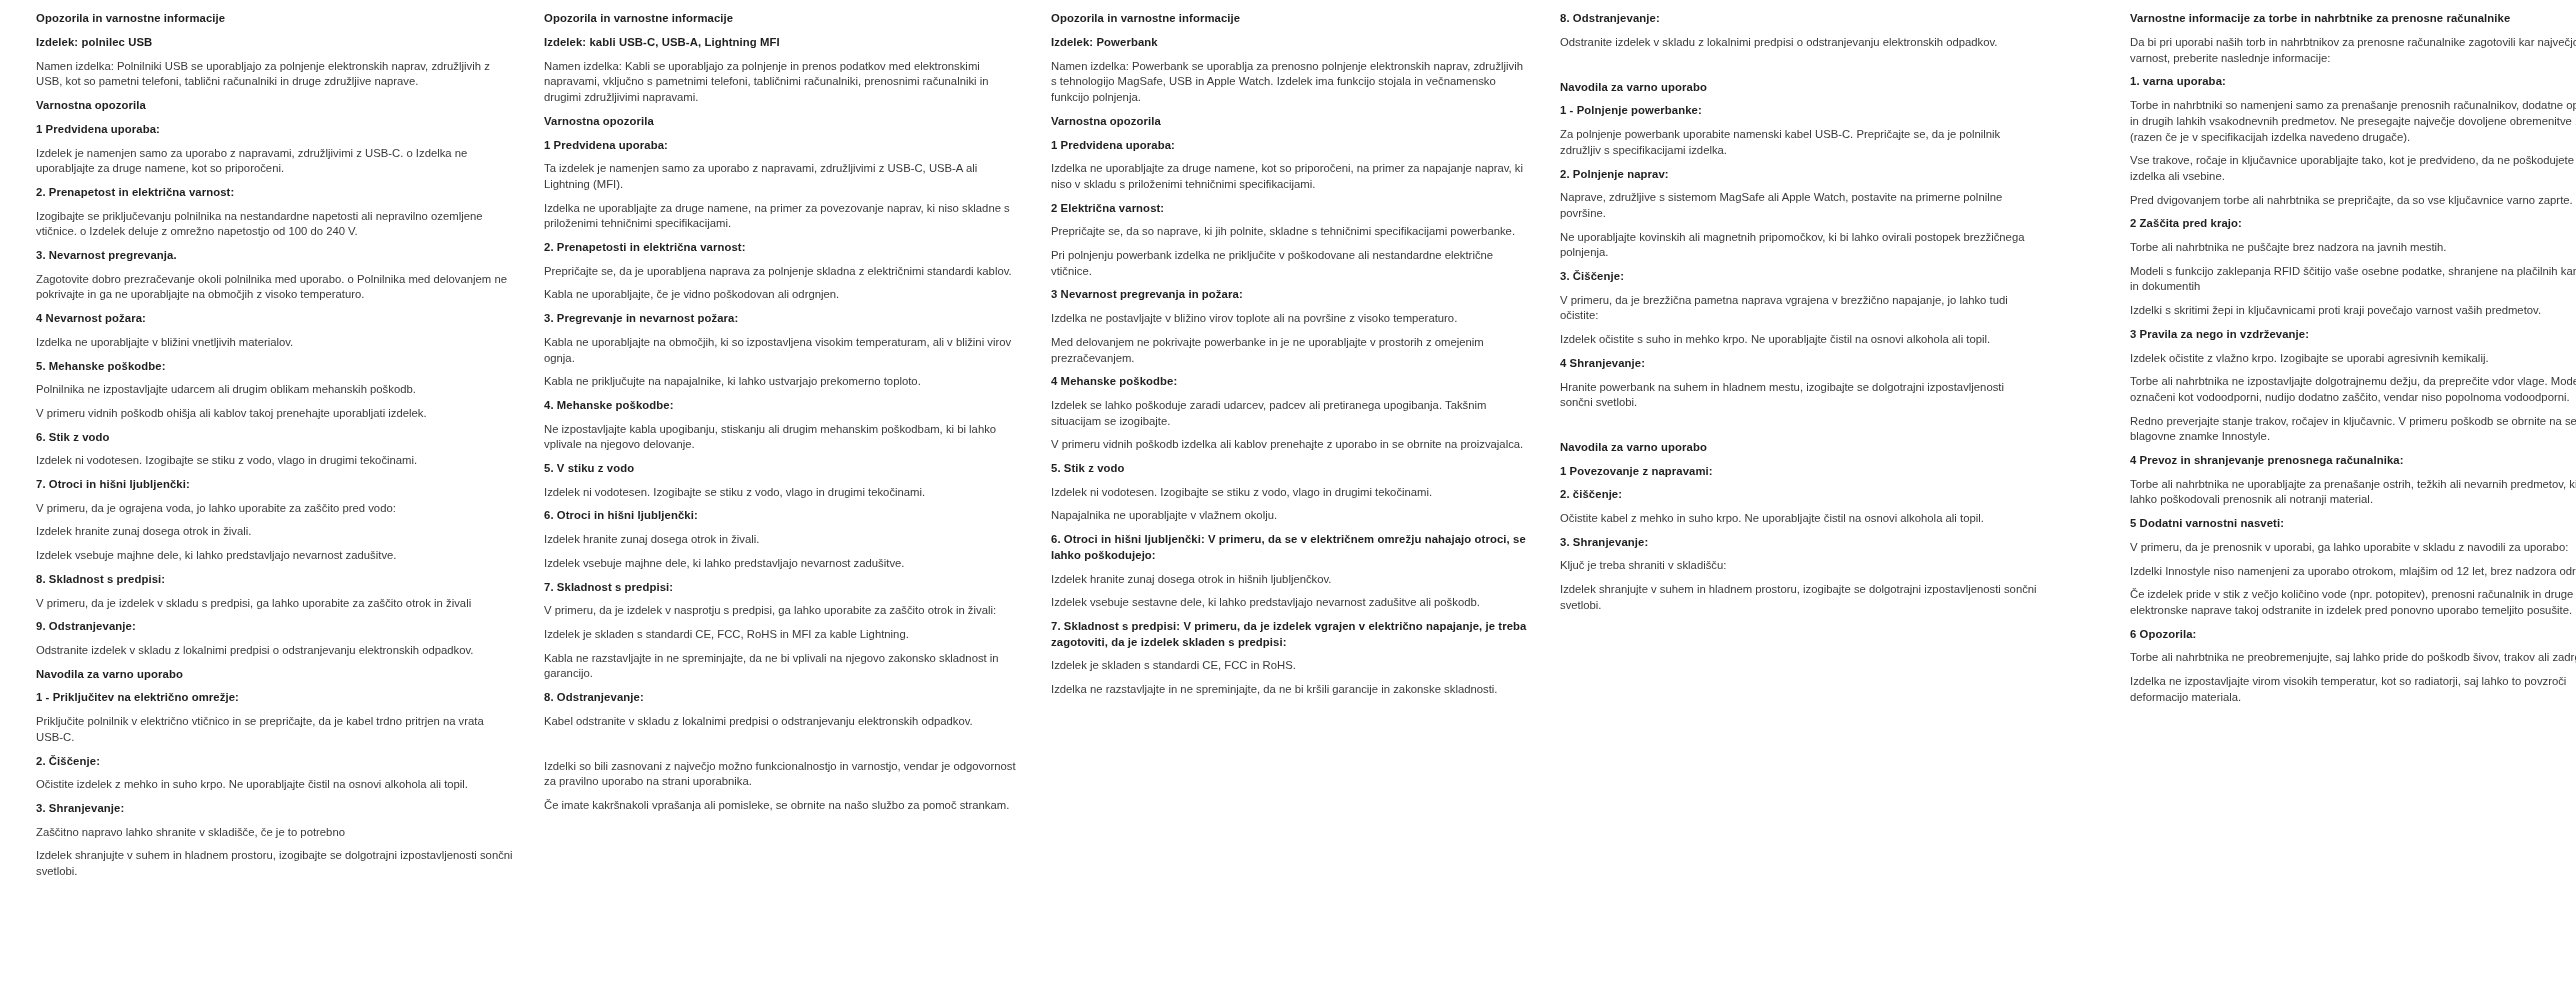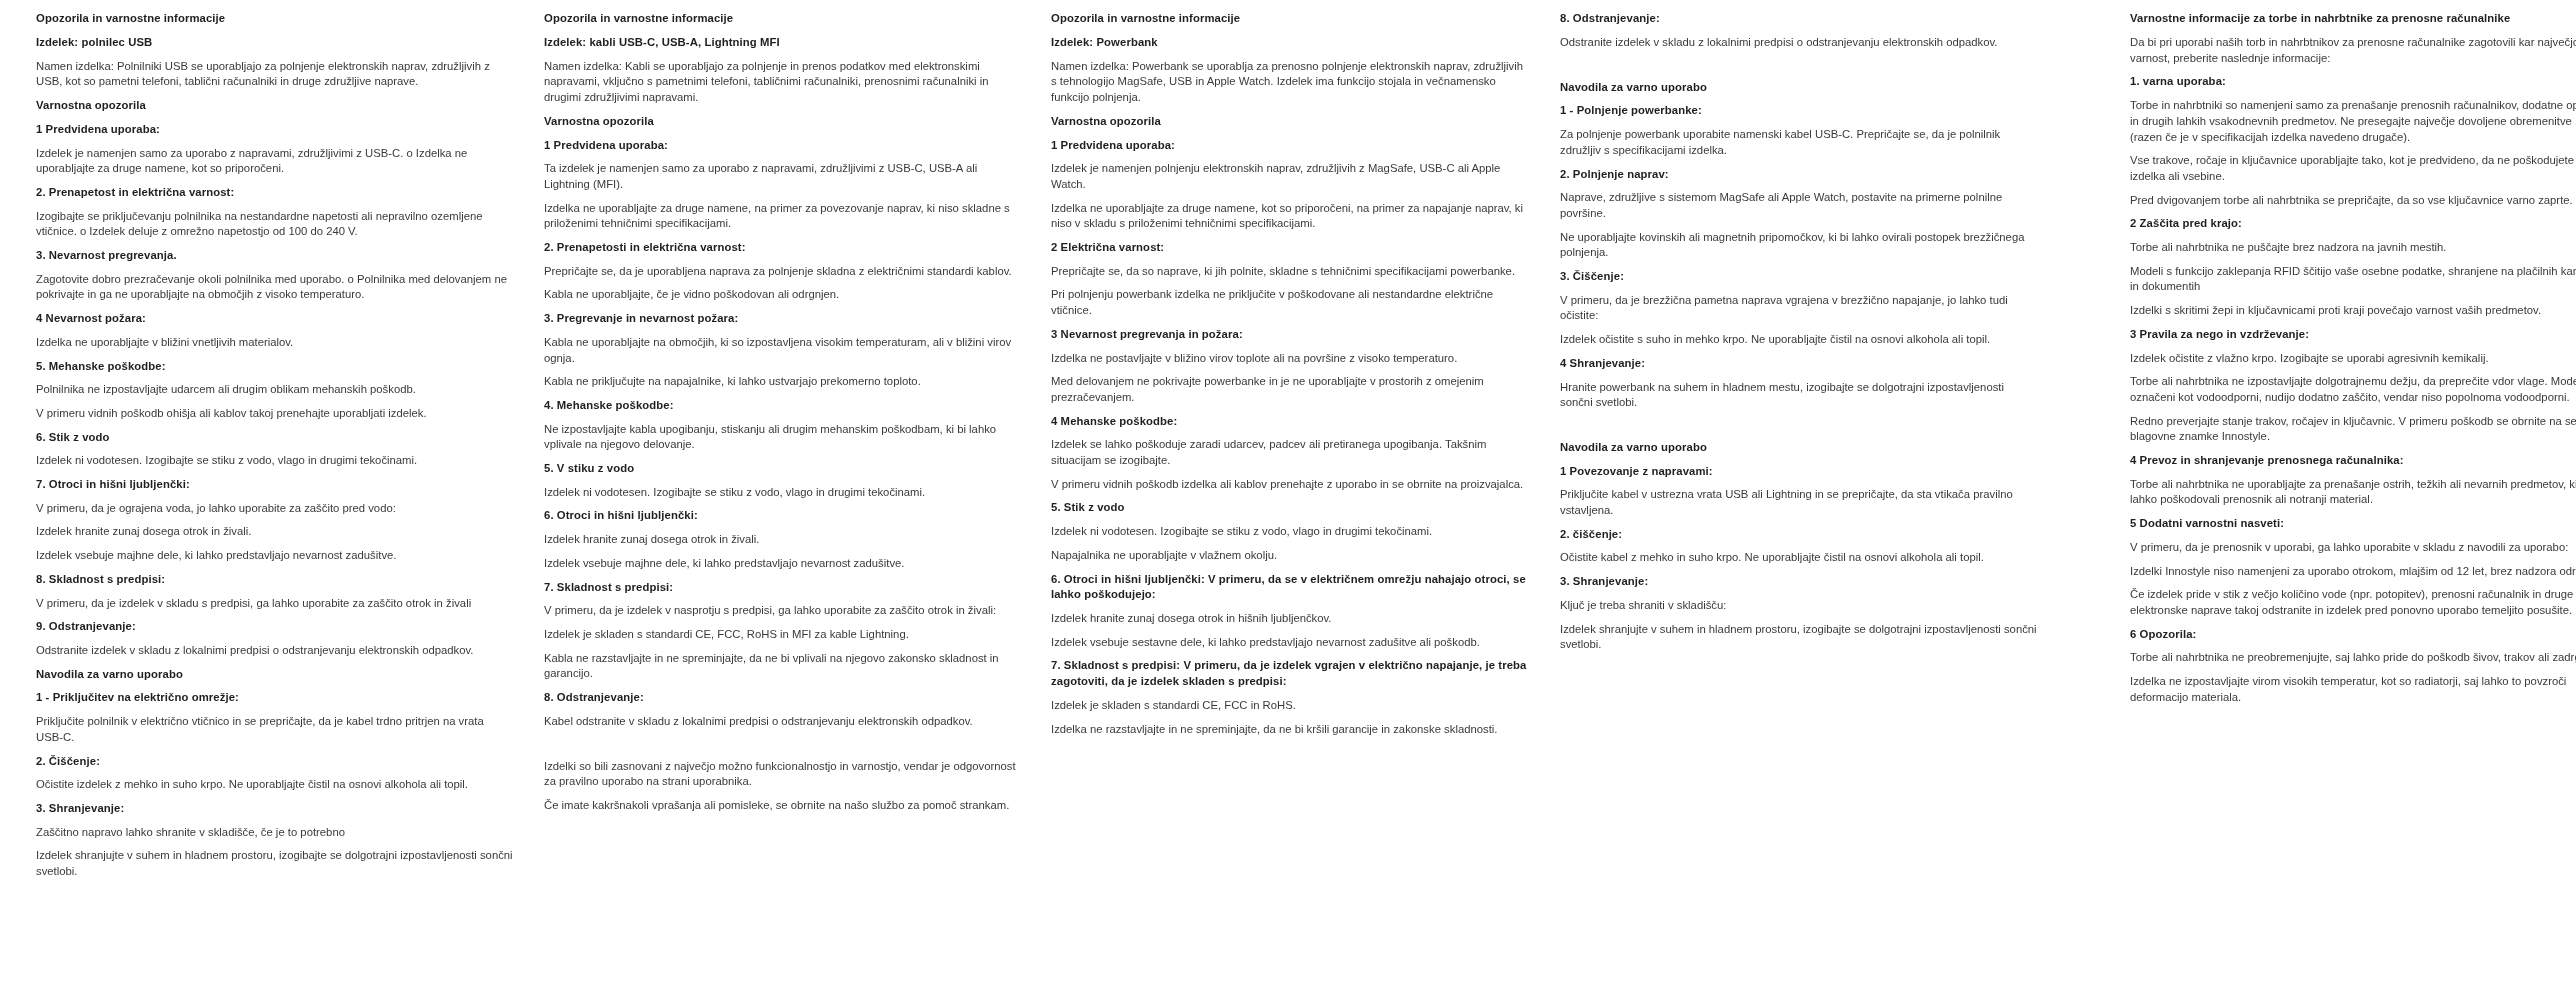--- a/index.html
+++ b/index.html
@@ -88,21 +88,20 @@
       <div class="blk gap"></div>
       <div class="blk p">Izdelki so bili zasnovani z največjo možno funkcionalnostjo in varnostjo, vendar je odgovornost za pravilno uporabo na strani uporabnika.</div>
       <div class="blk p">Če imate kakršnakoli vprašanja ali pomisleke, se obrnite na našo službo za pomoč strankam.</div>
     </section>
   <section class="col col-3">
       <div class="blk h">Opozorila in varnostne informacije</div>
       <div class="blk h">Izdelek: Powerbank</div>
       <div class="blk p">Namen izdelka: Powerbank se uporablja za prenosno polnjenje elektronskih naprav, združljivih s tehnologijo MagSafe, USB in Apple Watch. Izdelek ima funkcijo stojala in večnamensko funkcijo polnjenja.</div>
       <div class="blk h">Varnostna opozorila</div>
       <div class="blk h">1 Predvidena uporaba:</div>
-      <div class="blk p">Izdelek je namenjen polnjenju elektronskih naprav, združljivih z MagSafe, USB-C ali Apple Watch.</div>
       <div class="blk p">Izdelka ne uporabljajte za druge namene, kot so priporočeni, na primer za napajanje naprav, ki niso v skladu s priloženimi tehničnimi specifikacijami.</div>
       <div class="blk h">2 Električna varnost:</div>
       <div class="blk p">Prepričajte se, da so naprave, ki jih polnite, skladne s tehničnimi specifikacijami powerbanke.</div>
       <div class="blk p">Pri polnjenju powerbank izdelka ne priključite v poškodovane ali nestandardne električne vtičnice.</div>
       <div class="blk h">3 Nevarnost pregrevanja in požara:</div>
       <div class="blk p">Izdelka ne postavljajte v bližino virov toplote ali na površine z visoko temperaturo.</div>
       <div class="blk p">Med delovanjem ne pokrivajte powerbanke in je ne uporabljajte v prostorih z omejenim prezračevanjem.</div>
       <div class="blk h">4 Mehanske poškodbe:</div>
       <div class="blk p">Izdelek se lahko poškoduje zaradi udarcev, padcev ali pretiranega upogibanja. Takšnim situacijam se izogibajte.</div>
       <div class="blk p">V primeru vidnih poškodb izdelka ali kablov prenehajte z uporabo in se obrnite na proizvajalca.</div>
@@ -127,21 +126,20 @@
       <div class="blk p">Naprave, združljive s sistemom MagSafe ali Apple Watch, postavite na primerne polnilne površine.</div>
       <div class="blk p">Ne uporabljajte kovinskih ali magnetnih pripomočkov, ki bi lahko ovirali postopek brezžičnega polnjenja.</div>
       <div class="blk h">3. Čiščenje:</div>
       <div class="blk p">V primeru, da je brezžična pametna naprava vgrajena v brezžično napajanje, jo lahko tudi očistite:</div>
       <div class="blk p">Izdelek očistite s suho in mehko krpo. Ne uporabljajte čistil na osnovi alkohola ali topil.</div>
       <div class="blk h">4 Shranjevanje:</div>
       <div class="blk p">Hranite powerbank na suhem in hladnem mestu, izogibajte se dolgotrajni izpostavljenosti sončni svetlobi.</div>
       <div class="blk gap"></div>
       <div class="blk h">Navodila za varno uporabo</div>
       <div class="blk h">1 Povezovanje z napravami:</div>
-      <div class="blk p">Priključite kabel v ustrezna vrata USB ali Lightning in se prepričajte, da sta vtikača pravilno vstavljena.</div>
       <div class="blk h">2. čiščenje:</div>
       <div class="blk p">Očistite kabel z mehko in suho krpo. Ne uporabljajte čistil na osnovi alkohola ali topil.</div>
       <div class="blk h">3. Shranjevanje:</div>
       <div class="blk p">Ključ je treba shraniti v skladišču:</div>
       <div class="blk p">Izdelek shranjujte v suhem in hladnem prostoru, izogibajte se dolgotrajni izpostavljenosti sončni svetlobi.</div>
     </section>
   <section class="col col-5">
       <div class="blk h">Varnostne informacije za torbe in nahrbtnike za prenosne računalnike</div>
       <div class="blk p">Da bi pri uporabi naših torb in nahrbtnikov za prenosne računalnike zagotovili kar največjo varnost, preberite naslednje informacije:</div>
       <div class="blk h">1. varna uporaba:</div>

